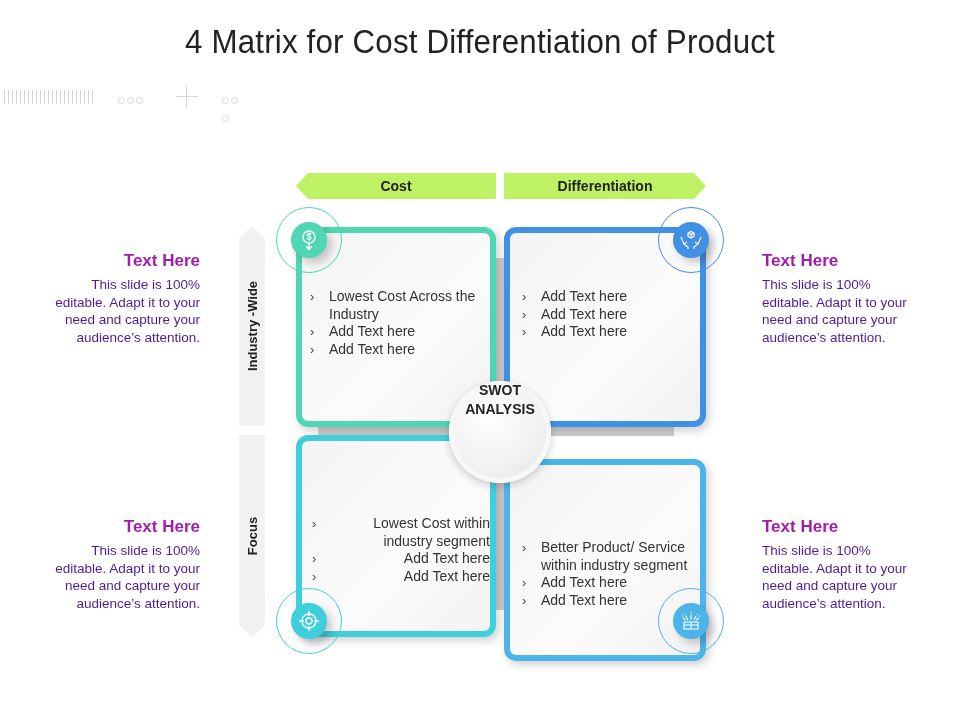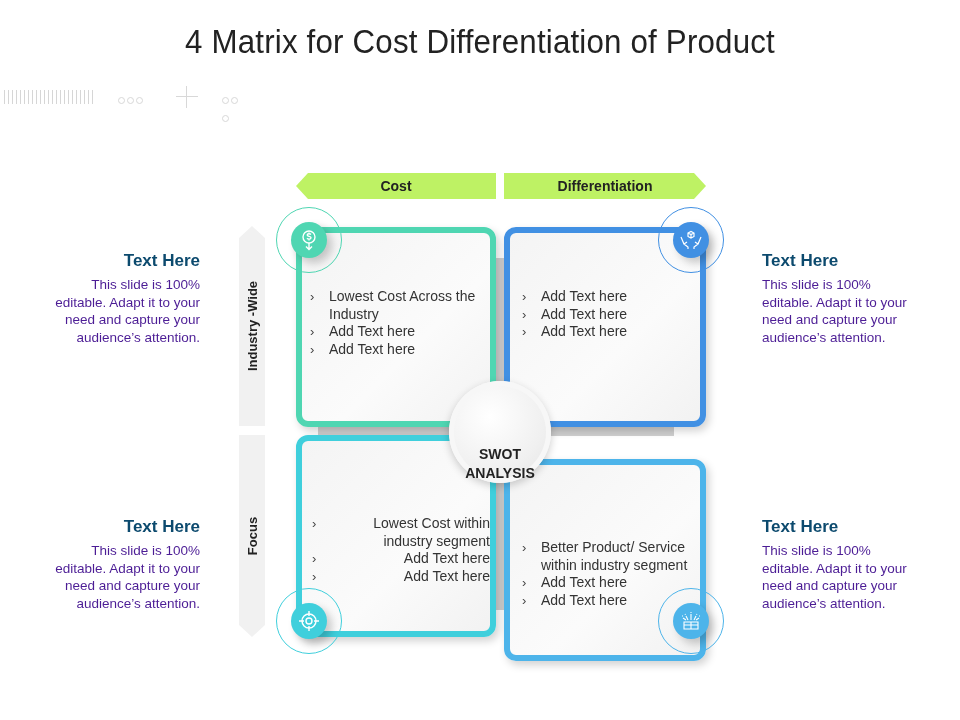--- a/index.html
+++ b/index.html
@@ -78,27 +78,27 @@
     .b-bl .badge-ring { left: 276px; top: 588px; border-color: #3fcfdc; }
     .b-bl .badge { left: 291px; top: 603px; background: #3fcfdc; }
     .b-br .badge-ring { left: 658px; top: 588px; border-color: #4db4ea; }
     .b-br .badge { left: 673px; top: 603px; background: #4db4ea; }
 
     
     .center {
       position: absolute; left: 449px; top: 381px; width: 102px; height: 102px; border-radius: 50%;
       background: radial-gradient(circle at 40% 35%, #ffffff 0%, #f0f0f0 60%, #e2e2e2 100%);
       box-shadow: 0 3px 8px rgba(0,0,0,0.2), inset 0 0 0 5px #f7f7f7;
-      display: flex; align-items: flex-end; justify-content: center; text-align: center;
+      display: flex; align-items: flex-start; justify-content: center; text-align: center;
     }
     .center-label { font-weight: bold; font-size: 14px; color: #222; line-height: 19px; }
 
     
     .side { position: absolute; width: 160px; }
-    .side h3 { font-size: 17px; font-weight: bold; color: #0c4a6e; margin-bottom: 5px; }
+    .side h3 { font-size: 17px; font-weight: bold; color: #a21caf; margin-bottom: 5px; }
     .side p { font-size: 13.5px; color: #4c1d95; line-height: 17.5px; }
     .side-left { left: 40px; text-align: right; }
     .side-right { left: 762px; text-align: left; }
     .s-top { top: 251px; }
     .s-bot { top: 517px; }
   </style>
 </head>
 <body>
 
 <div class="title">4 Matrix for Cost Differentiation of Product</div>

